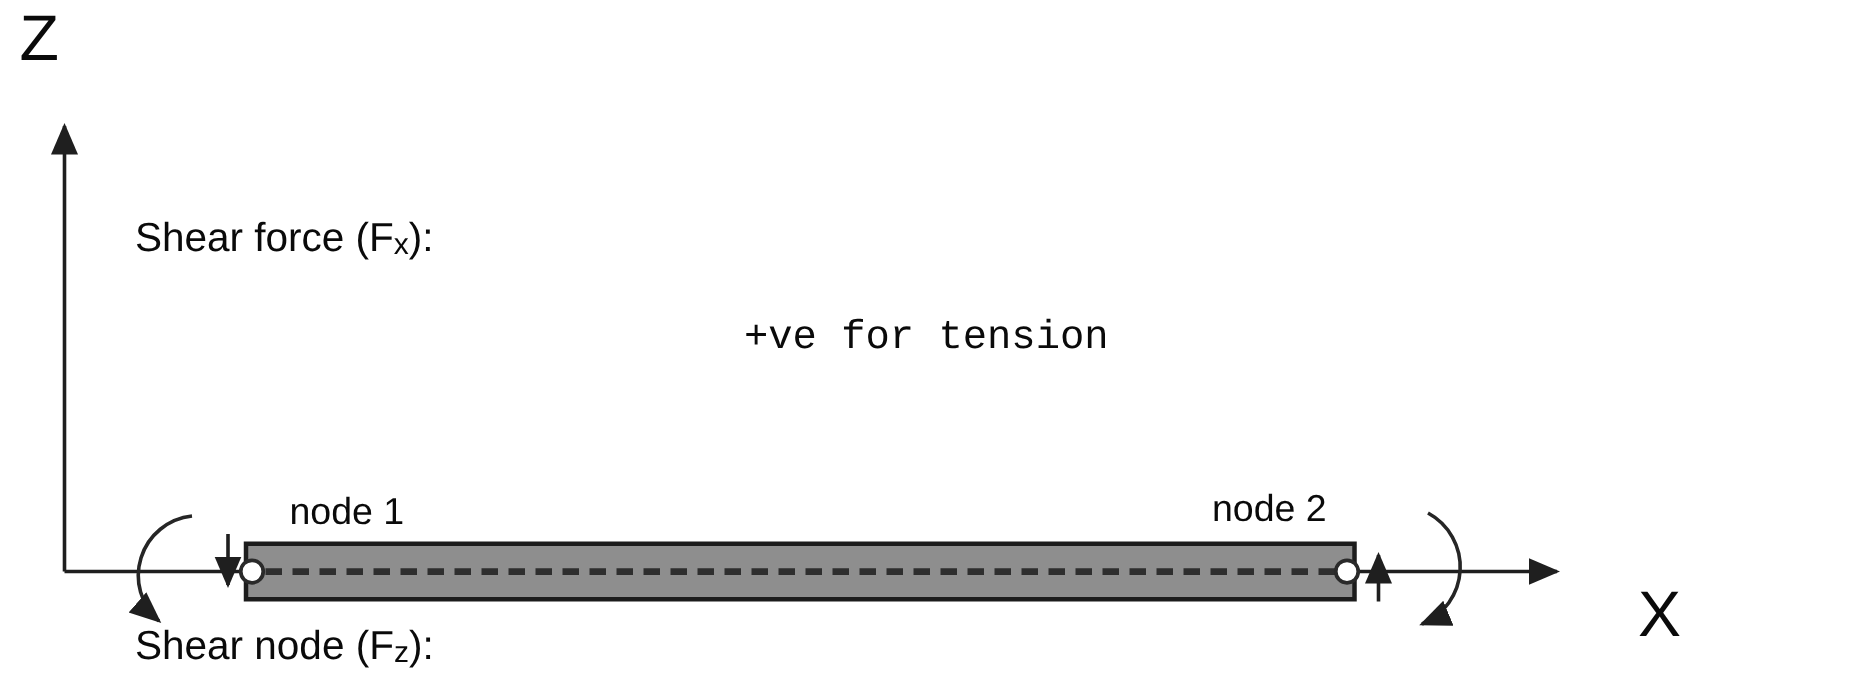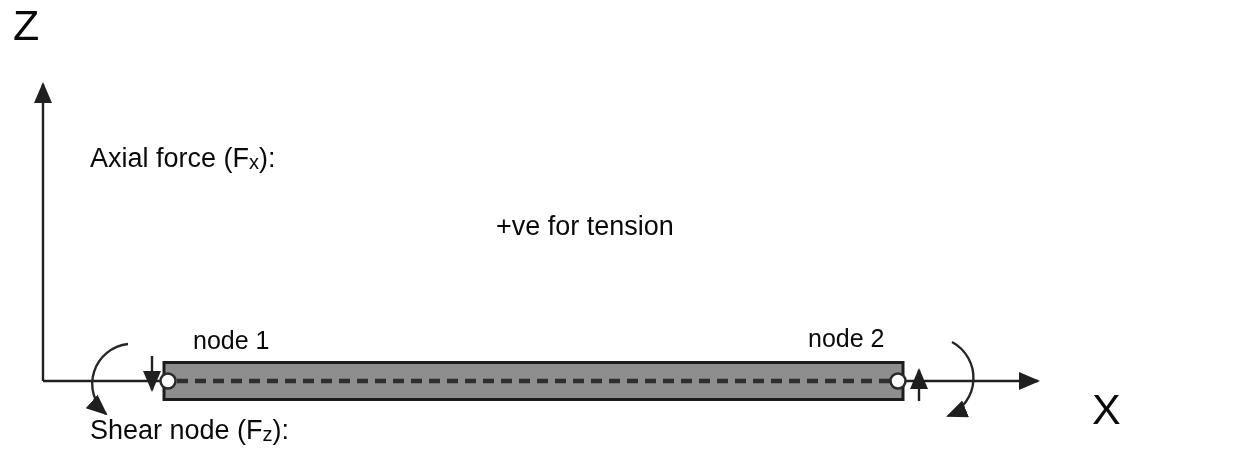--- a/index.html
+++ b/index.html
@@ -7,35 +7,35 @@
     position:relative;width:1242px;height:453px;background:#ffffff;
     font-family:"Liberation Sans",sans-serif;color:#000;overflow:hidden;
   }
   .legend{
     position:absolute;left:90px;top:39px;
     font-size:27px;line-height:34px;white-space:pre;color:#0a0a0a;
   }
   .legend .row{display:flex;align-items:flex-start;}
   .legend .term{flex:0 0 406px;width:406px;}
   .legend .sub{font-size:20px;vertical-align:-2px;}
-  .legend .desc{flex:1 1 auto;}
+  .legend .desc{flex:1 1 auto;font-family:Liberation Mono, monospace;}
   .diagram{position:absolute;left:0;top:0;width:1242px;height:453px;}
   .axis-label{font-size:43px;fill:#0a0a0a;}
   .node-label{font-size:25px;fill:#0a0a0a;}
   svg text{font-family:"Liberation Sans",sans-serif;}
 </style>
 </head>
 <body>
 
 <div class="stage">
 
   <div class="legend">
 
     <div class="row">
-      <div class="term"><span>Axial force (F</span><span class="sub">x</span><span>):</span></div>
+      <div class="term"><span>Shear force (F</span><span class="sub">x</span><span>):</span></div>
       <div class="desc">
         <div>+ve for tension</div>
       </div>
     </div>
 
     <div class="row">
       <div class="term"><span>Shear node (F</span><span class="sub">z</span><span>):</span></div>
       <div class="desc">
         
         

